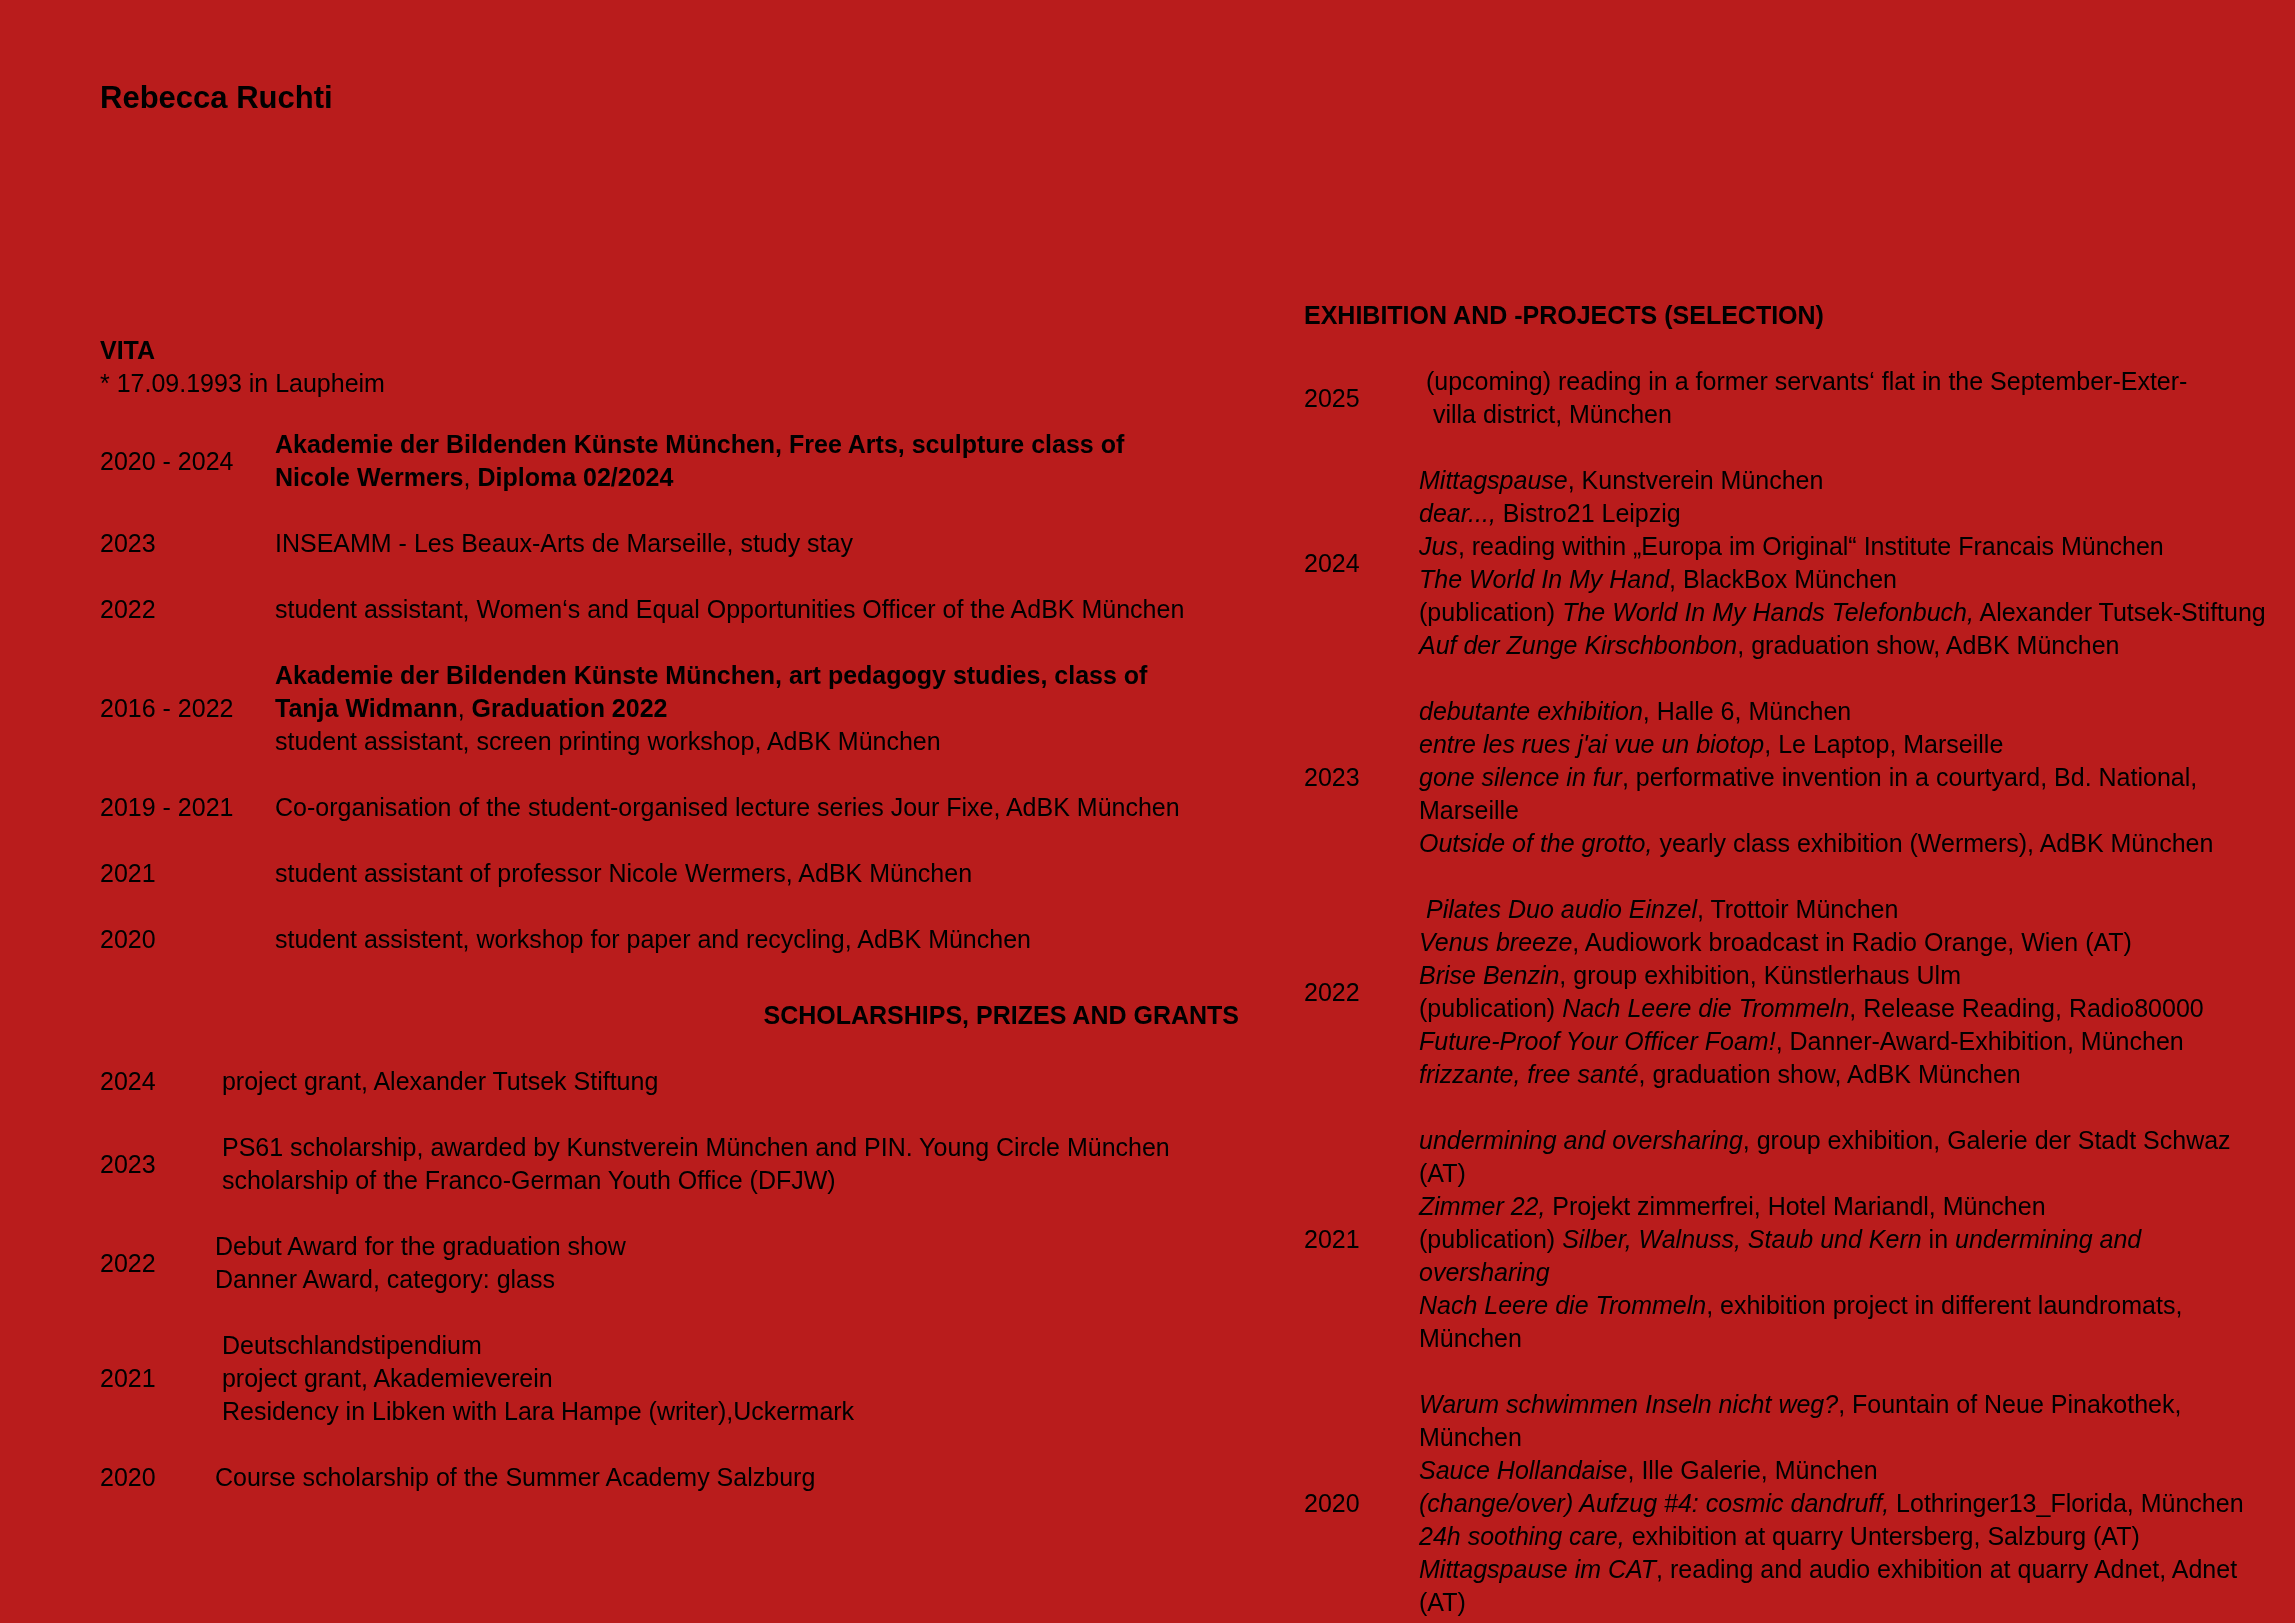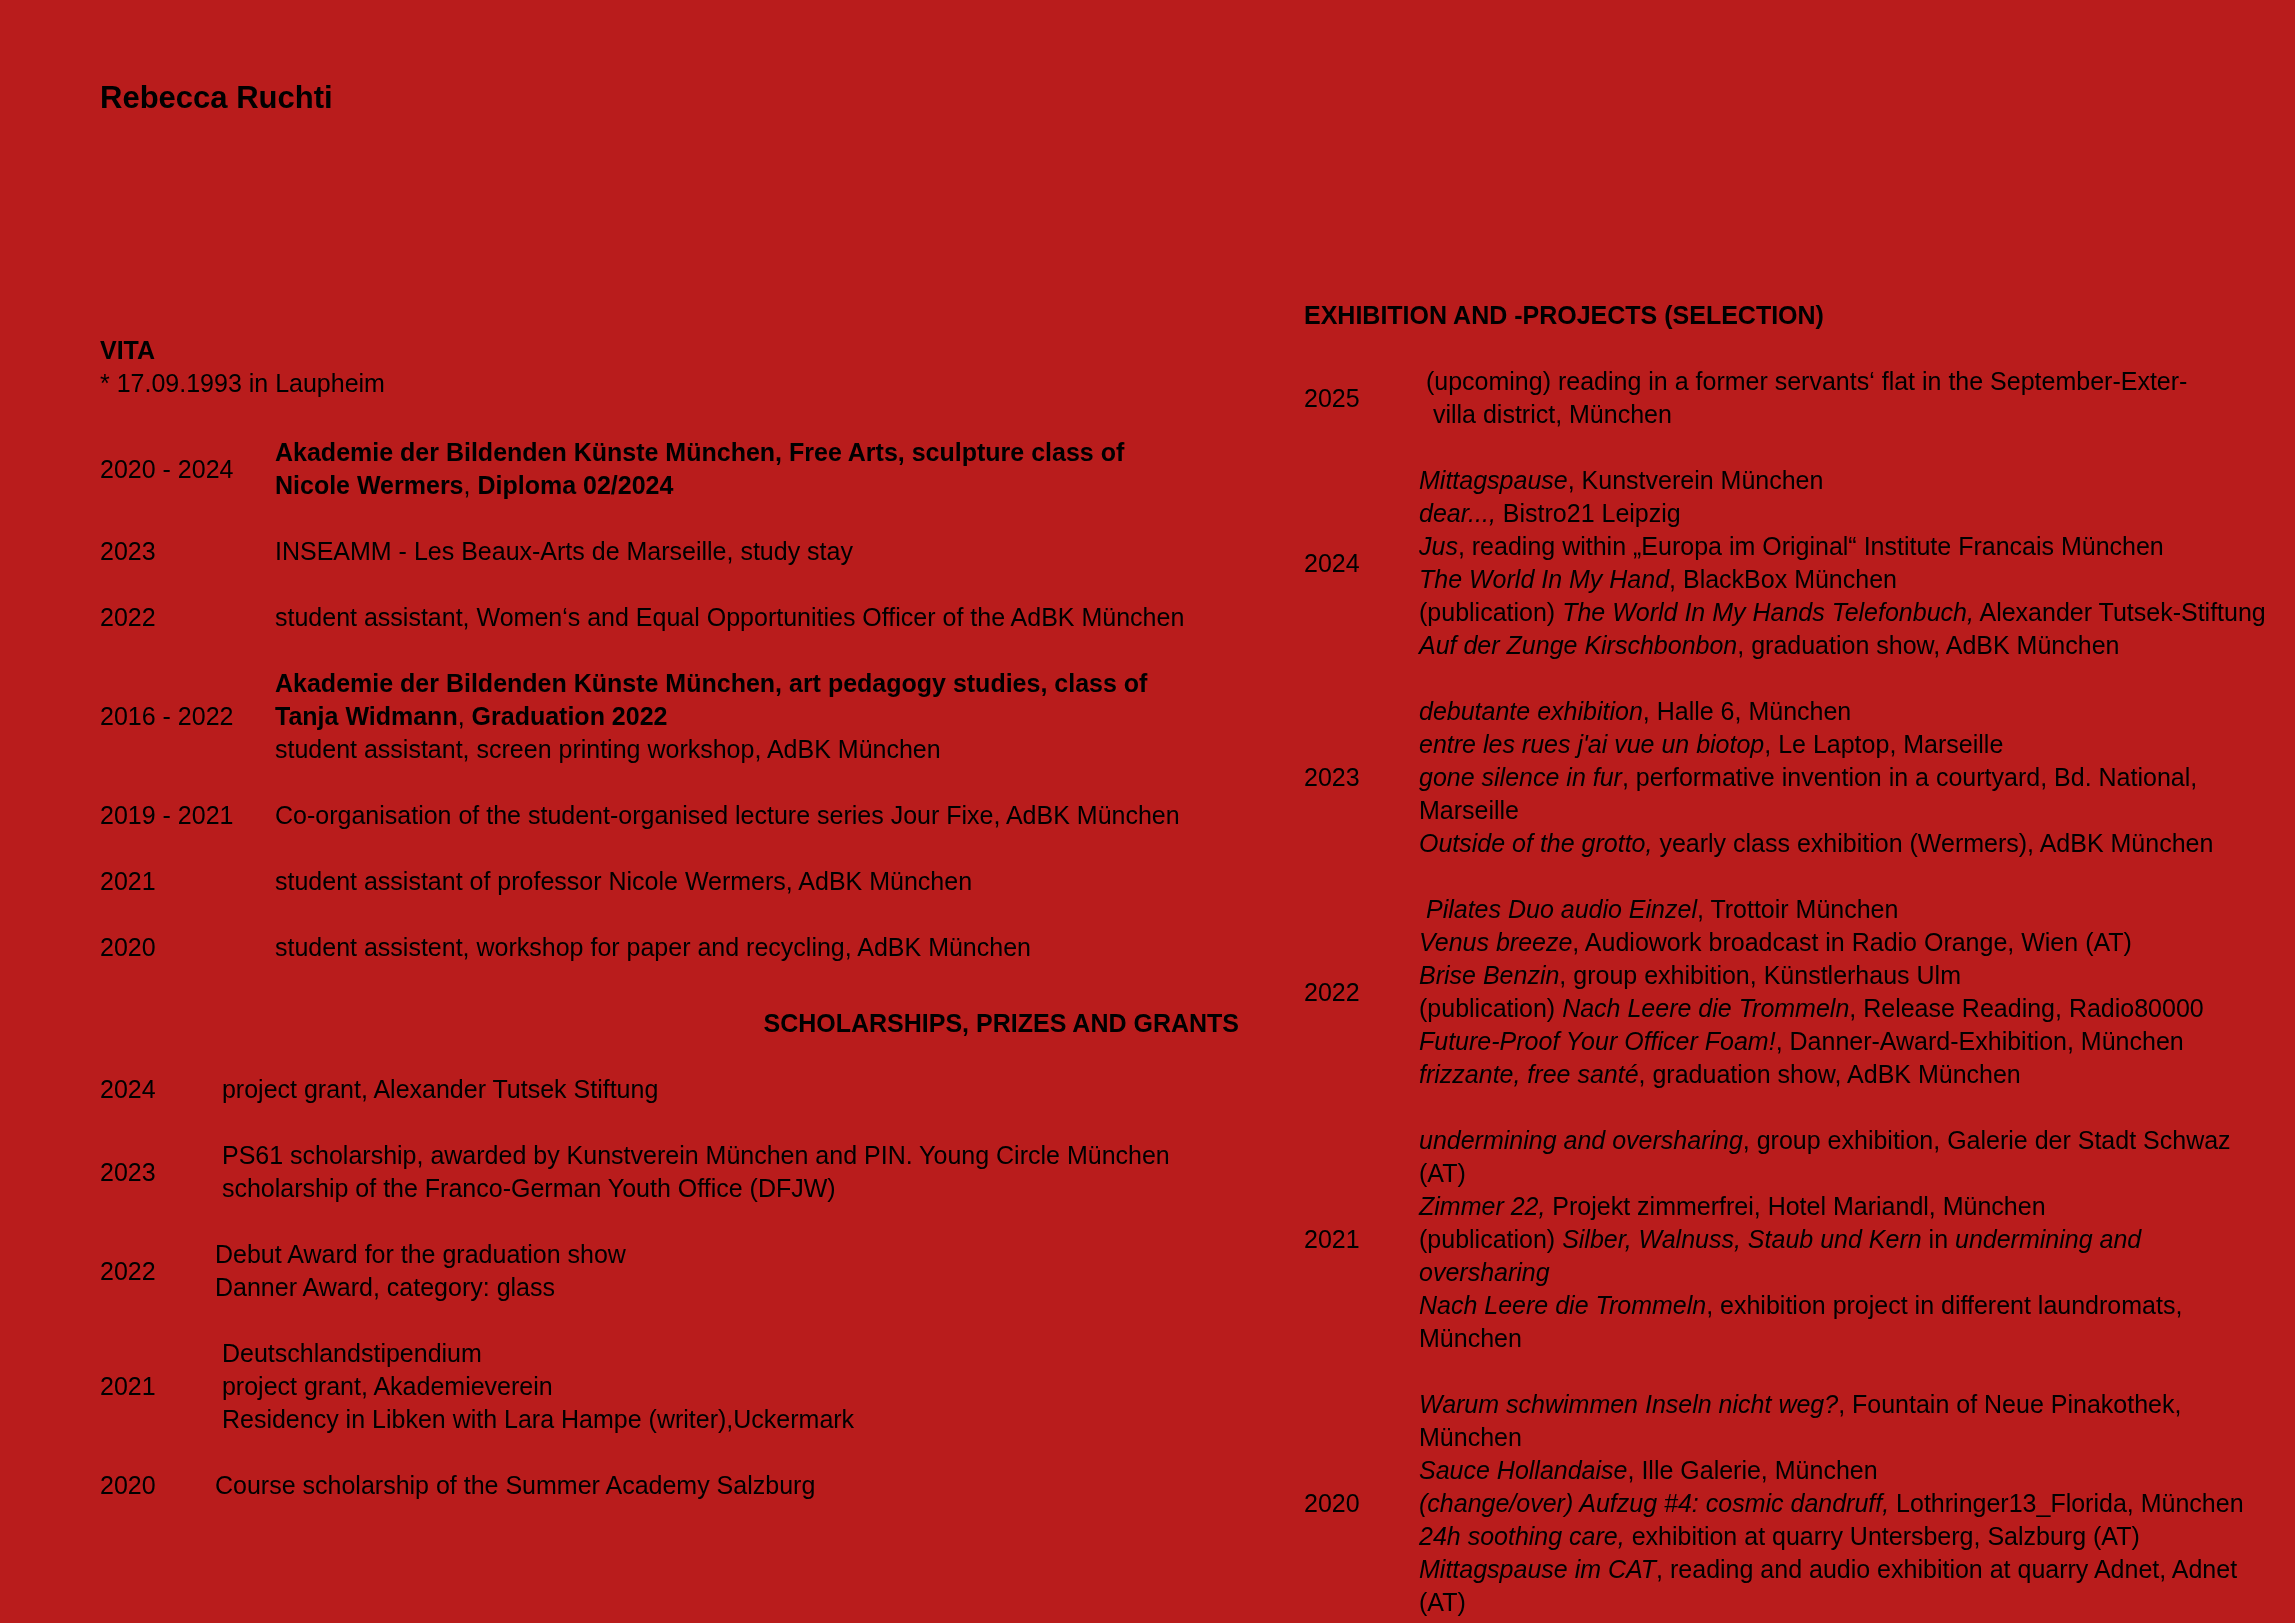--- a/index.html
+++ b/index.html
@@ -30,21 +30,21 @@
   .col.left{left:100px;top:334px;width:1139px;}
   .col.right{left:1304px;top:299px;width:966px;}
   .section-heading{
     font-weight:bold;
     margin:0 0 33px 0;
   }
   .section-heading.tight{margin:0 0 0 0;}
   .section-heading.sch{margin:43px 0 33px 0;text-align:right;}
   .sub{margin:0;}
   .entries{margin:0;}
-  #vita-entries{margin-top:36px;}
+  #vita-entries{margin-top:28px;}
   .entry{
     display:flex;
     align-items:center;
     margin-bottom:33px;
   }
   .entry:last-child{margin-bottom:0;}
   .year{flex:0 0 auto;}
   .vita .year{width:175px;}
   .sch .year{width:115px;}
   .exh .year{width:115px;}

